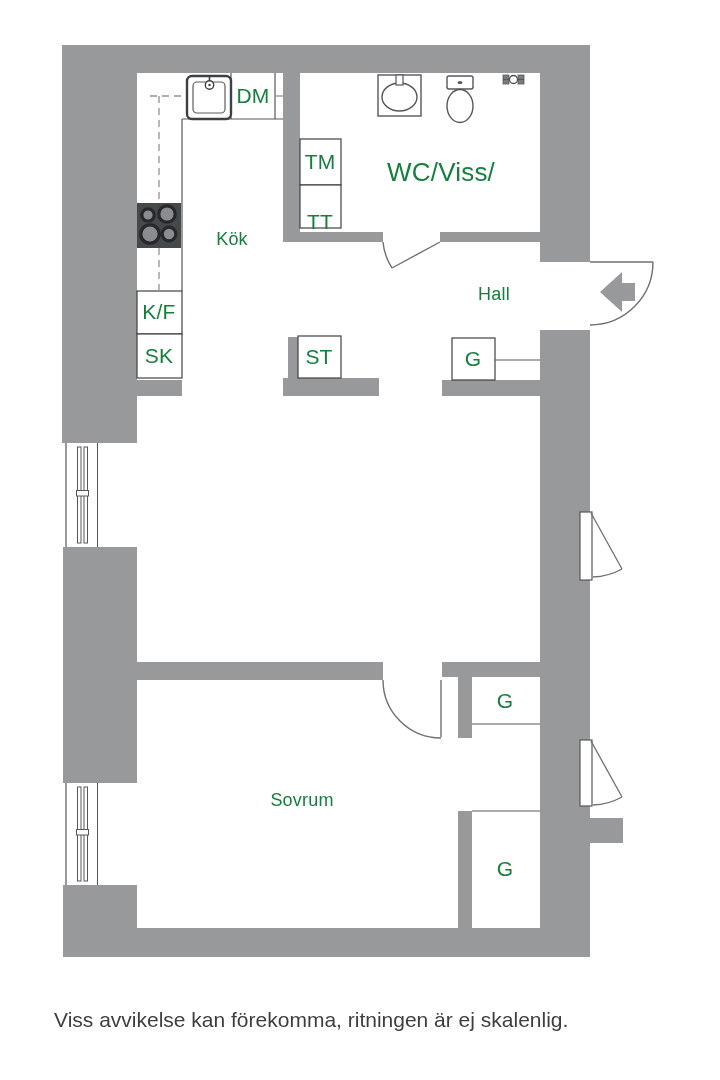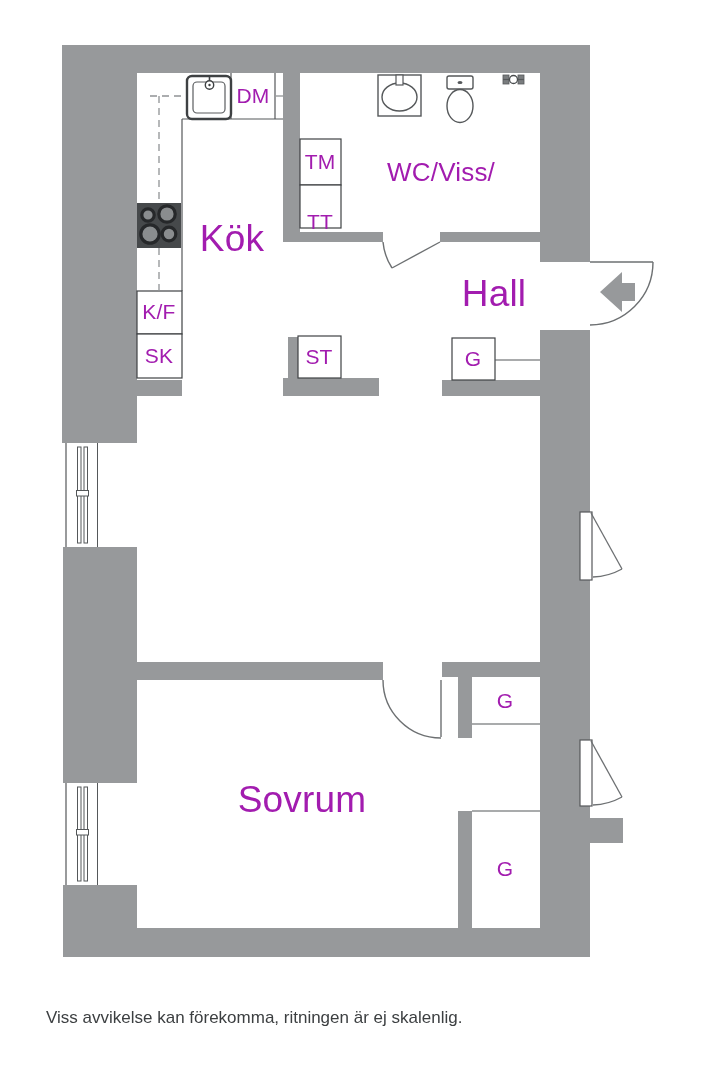--- a/index.html
+++ b/index.html
@@ -4,27 +4,27 @@
 <style>
   html,body{margin:0;padding:0;background:#ffffff;}
   .page{
     position:relative;width:720px;height:1080px;background:#ffffff;overflow:hidden;
     font-family:"Liberation Sans","DejaVu Sans",sans-serif;color:#2b2d2f;
   }
   .plan{position:absolute;left:0;top:0;width:720px;height:1080px;}
   .plan svg{position:absolute;left:0;top:0;}
   .lbl{
     position:absolute;transform:translate(-50%,-50%);
-    white-space:nowrap;color:#a21caf;letter-spacing:.2px;text-align:center;
+    white-space:nowrap;color:#15803d;letter-spacing:.2px;text-align:center;
   }
-  .room-lbl{font-size:37px;}
+  .room-lbl{font-size:18px;}
   .small-lbl{font-size:21px;}
   .wc-lbl{font-size:26px;line-height:34px;}
   .disclaimer{
-    position:absolute;left:46px;top:1008px;font-size:17px;color:#3c3f41;text-align:center;
+    position:absolute;left:54px;top:1008px;font-size:21px;color:#3c3f41;text-align:center;
   }
 </style>
 </head>
 <body>
 
 <div class="page">
   <div class="plan">
 
     <svg width="720" height="1080" viewBox="0 0 720 1080">
 

